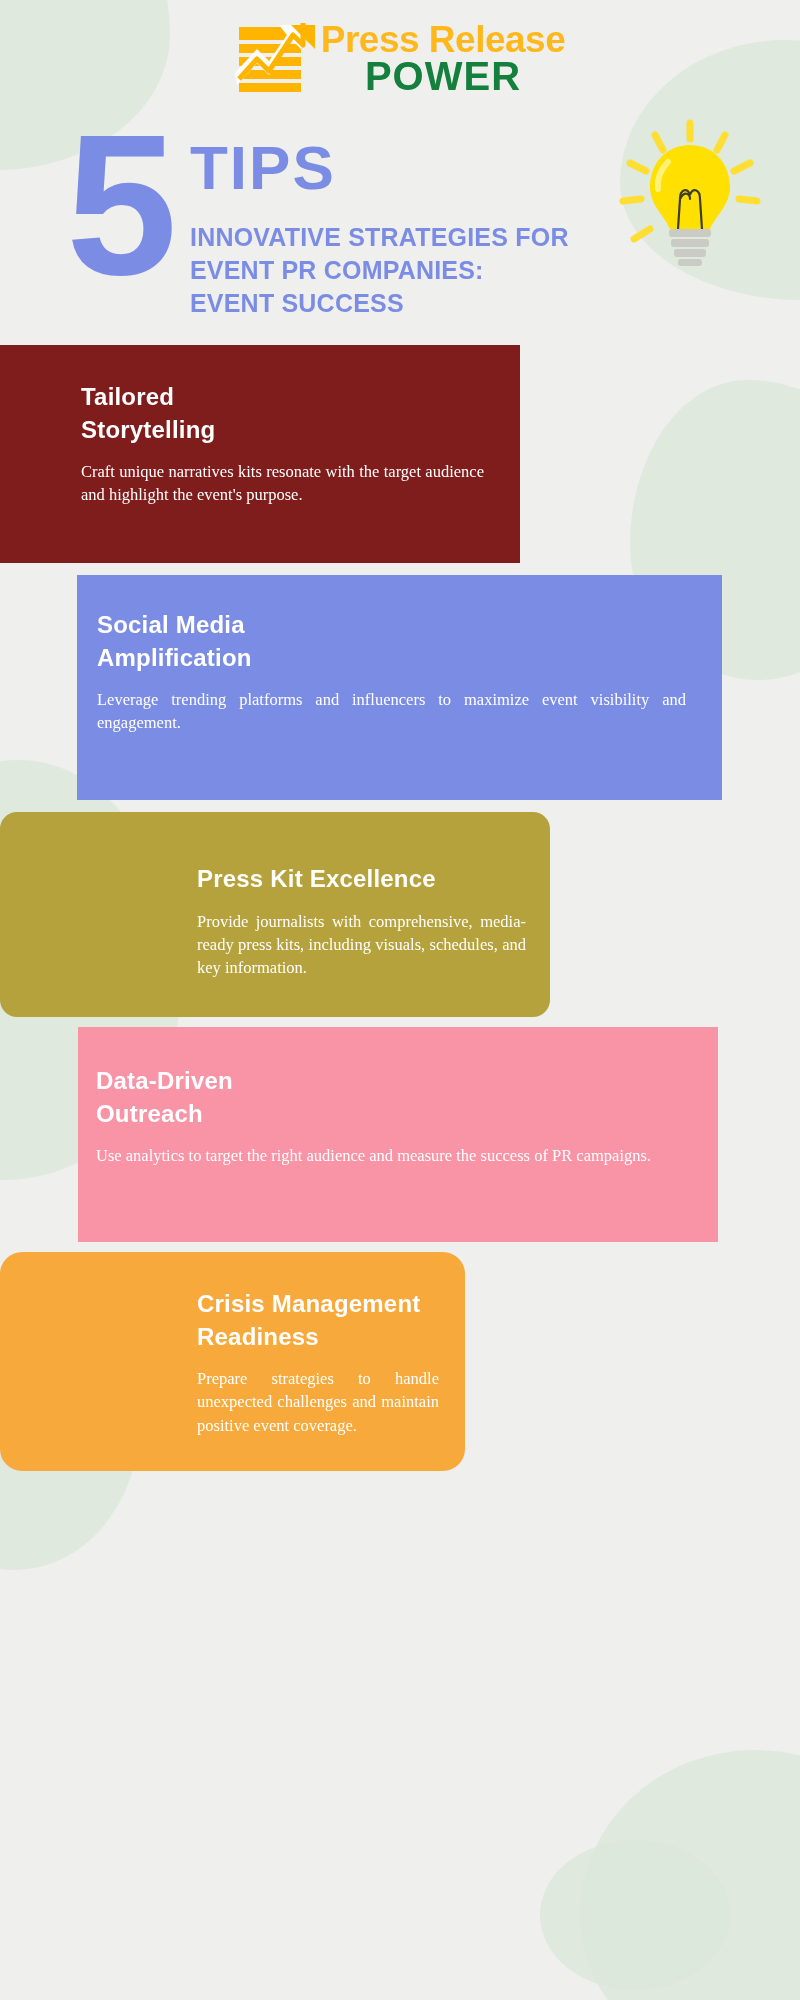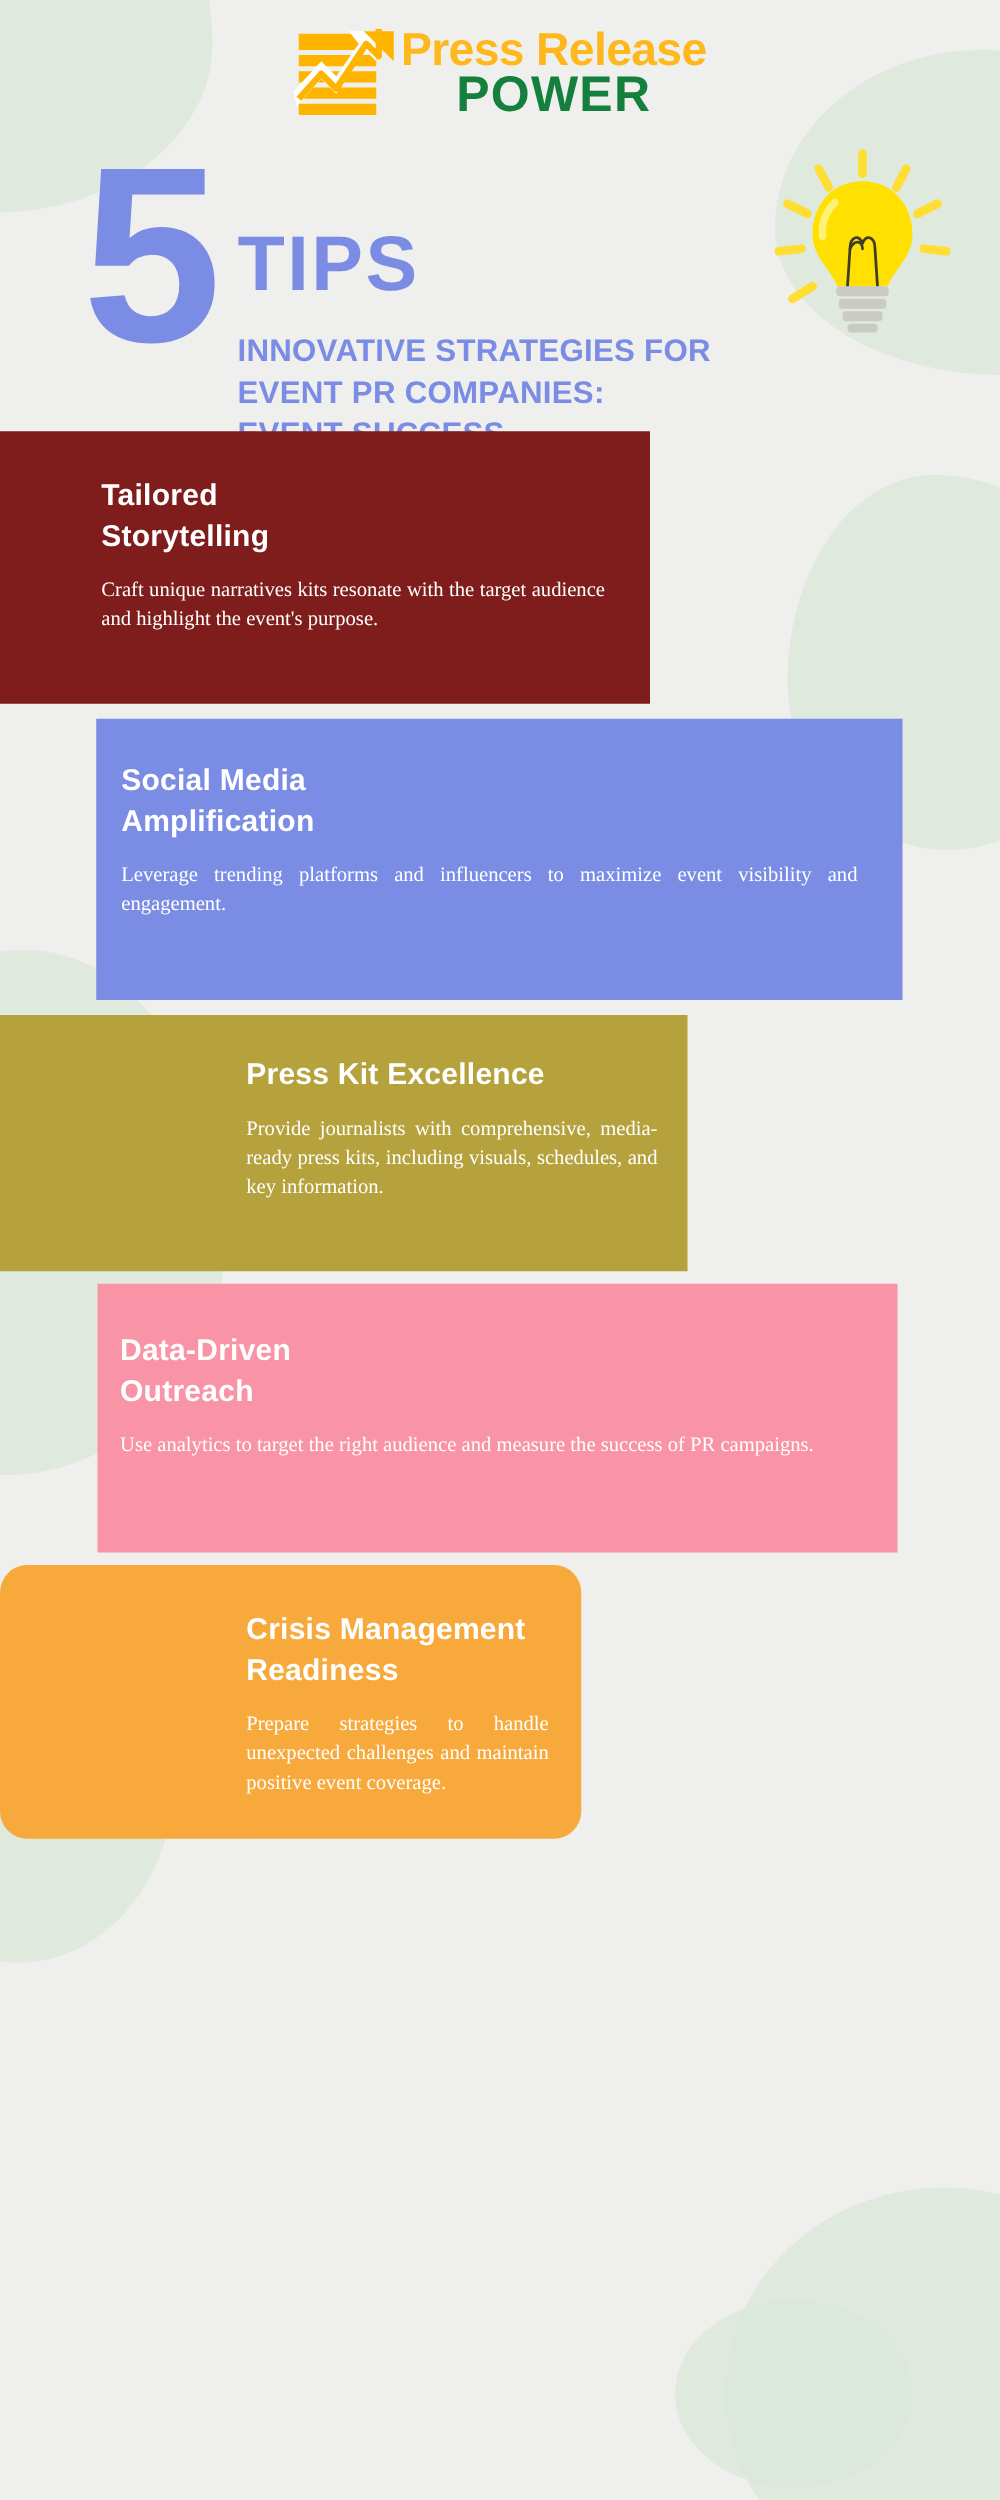--- a/index.html
+++ b/index.html
@@ -61,21 +61,21 @@
     letter-spacing:1px; text-align:center;
   }
 
   
   .hero { position:relative; padding:44px 0 26px 0; height:250px; }
   .hero-number {
     position:absolute; left:66px; top:32px;
     font-size:200px; line-height:.78; font-weight:bold;
     color:#7b8ce4; letter-spacing:-10px;
   }
-  .hero-text { position:absolute; left:190px; top:42px; width:450px;margin-top:44px; }
+  .hero-text { position:absolute; left:190px; top:42px; width:450px; }
   .hero-tips {
     font-size:62px; font-weight:bold; color:#7b8ce4;
     letter-spacing:2px; line-height:1; margin-bottom:22px;
   }
   .hero-sub {
     font-size:25px; font-weight:bold; color:#7b8ce4;
     line-height:1.32; letter-spacing:.2px;
   }
   .bulb { position:absolute; right:30px; top:22px; width:160px; height:160px; }
 
@@ -94,21 +94,21 @@
   .card-1 {
     background:#7f1d1d; width:520px; margin-left:0;
     padding:36px 36px 36px 81px; min-height:218px;
   }
   .card-2 {
     background:#7b8ce4; width:645px; margin-left:77px;
     padding:34px 36px 40px 20px; min-height:225px;
   }
   .card-3 {
     background:#B5A23C; width:550px; margin-left:0;
-    padding:32px 24px 36px 197px; min-height:205px;
+    padding:51px 24px 36px 197px; min-height:205px;border-radius:17px;
   }
   .card-4 {
     background:#F993A6; width:640px; margin-left:78px;
     padding:38px 28px 40px 18px; min-height:215px;
   }
   .card-5 {
     background:#F7A93C; width:465px; margin-left:0;
     padding:36px 26px 34px 197px; min-height:200px;border-radius:22px;
   }
   .gap { height:12px; }

